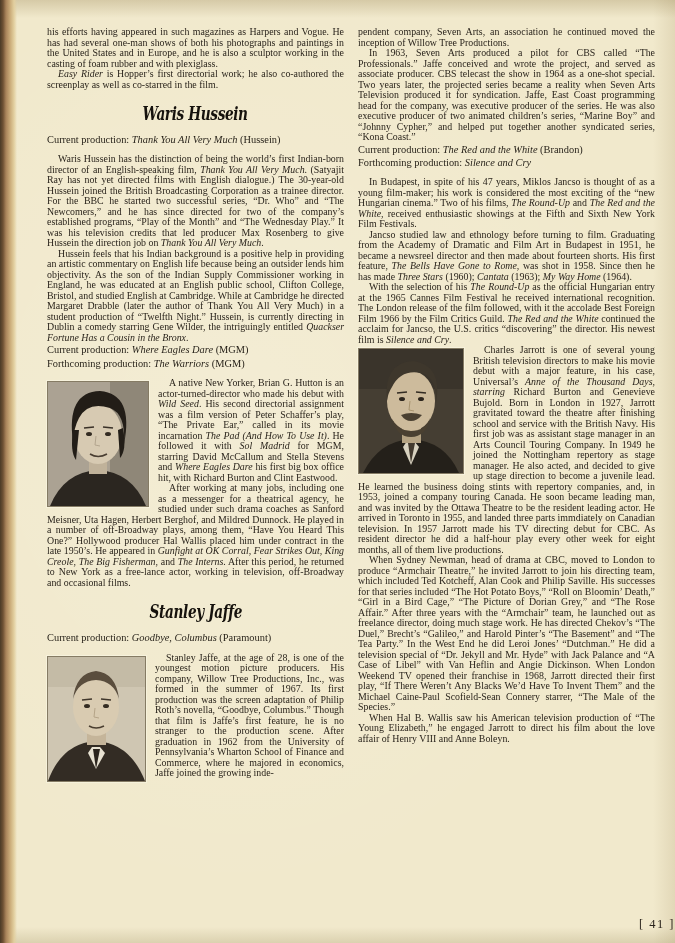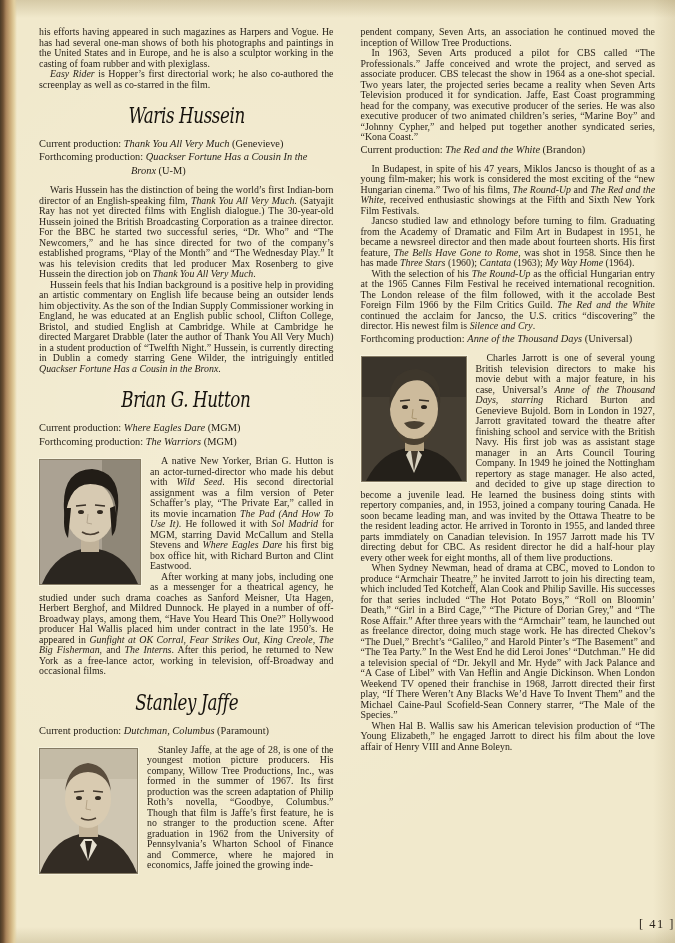--- a/index.html
+++ b/index.html
@@ -14,34 +14,34 @@
       linear-gradient(270deg, rgba(140,115,65,.15) 0, rgba(140,115,65,0) 22px),
       radial-gradient(ellipse at 35% 45%, rgba(255,255,255,.16), rgba(255,255,255,0) 65%);
   }
   .binding {
     position:absolute; left:0; top:0; width:17px; height:943px;
     background:linear-gradient(90deg,
       #4a3a26 0px, #6e5134 3px, #a8835a 6px,
       #c9aa78 10px, #e2cf9f 14px, rgba(226,207,159,0) 17px);
   }
   .content {
-    position:absolute; left:4px; top:0; right:0;
+    position:absolute; left:12px; top:0; right:0;
     padding:27px 20px 0 35px;
-    display:flex; gap:27px;justify-content:center;
+    display:flex; gap:14px;justify-content:center;
   }
   .col { flex:1 1 0; min-width:0; }
   .body {
     font-size:9.9px; line-height:10.5px; text-align:justify;
     margin:0; color:#2a241c;
   }
   .ind { text-indent:11px; }
   .it { font-style:italic; }
   .head {
-    font-family:"DejaVu Serif", serif; font-weight:normal; font-style:italic;
-    font-size:22px; text-align:center; margin:13px 0 9px; color:#16120d;
+    font-family:"DejaVu Serif", serif; font-weight:bold; font-style:italic;
+    font-size:18px; text-align:center; margin:13px 0 9px; color:#16120d;
     white-space:nowrap;
   }
   .head .headtext { display:inline-block; transform:scaleX(.76); letter-spacing:-.5px; }
   .prods { margin:0 0 8px 0; }
   .production {
     font-size:10.4px; line-height:13.4px; margin:0;
     padding-left:92px; text-indent:-92px; text-align:left; color:#241f17;
   }
   .entry-body::after { content:""; display:block; clear:both; }
   .photo {
@@ -61,27 +61,25 @@
 <div class="binding"></div>
 
 <div class="content">
 
   <div class="col">
     <p class="body"><span>his efforts having appeared in such magazines as Harpers and Vogue. He has had several one-man shows of both his photographs and paintings in the United States and in Europe, and he is also a sculptor working in the casting of foam rubber and with plexiglass.</span></p>
     <p class="body ind"><span class="it">Easy Rider</span><span> is Hopper’s first directorial work; he also co-authored the screenplay as well as co-starred in the film.</span></p>
 
     <h2 class="head"><span class="headtext">Waris Hussein</span></h2>
     <div class="prods">
-      <p class="production"><span>Current production: </span><span class="it">Thank You All Very Much</span><span> (Genevieve)</span></p>
-      <p class="production"><span>Forthcoming production: </span><span class="it">Quackser Fortune Has a Cousin In the Bronx</span><span> (U-M)</span></p>
+      <p class="production"><span>Current production: </span><span class="it">Thank You All Very Much</span><span> (Hussein)</span></p>
     </div>
     <p class="body ind"><span>Waris Hussein has the distinction of being the world’s first Indian-born director of an English-speaking film, </span><span class="it">Thank You All Very Much</span><span>. (Satyajit Ray has not yet directed films with English dialogue.) The 30-year-old Hussein joined the British Broadcasting Corporation as a trainee director. For the BBC he started two successful series, “Dr. Who” and “The Newcomers,” and he has since directed for two of the company’s established programs, “Play of the Month” and “The Wednesday Play.” It was his television credits that led producer Max Rosenberg to give Hussein the direction job on </span><span class="it">Thank You All Very Much</span><span>.</span></p>
     <p class="body ind"><span>Hussein feels that his Indian background is a positive help in providing an artistic commentary on English life because being an outsider lends him objectivity. As the son of the Indian Supply Commissioner working in England, he was educated at an English public school, Clifton College, Bristol, and studied English at Cambridge. While at Cambridge he directed Margaret Drabble (later the author of Thank You All Very Much) in a student production of “Twelfth Night.” Hussein, is currently directing in Dublin a comedy starring Gene Wilder, the intriguingly entitled </span><span class="it">Quackser Fortune Has a Cousin in the Bronx</span><span>.</span></p>
 
-    <h2 class="head"><span class="headtext">Brian G. Hutton</span></h2>
     <div class="prods">
       <p class="production"><span>Current production: </span><span class="it">Where Eagles Dare</span><span> (MGM)</span></p>
       <p class="production"><span>Forthcoming production: </span><span class="it">The Warriors</span><span> (MGM)</span></p>
     </div>
     <div class="entry-body">
       <svg class="photo" width="100" height="124" viewBox="0 0 100 124">
         <rect x="0" y="0" width="100" height="124" fill="#a9aouse293"></rect>
         <rect x="0" y="0" width="100" height="124" fill="#aba293"></rect>
         <rect x="62" y="0" width="38" height="124" fill="#8f8778"></rect>
         <path d="M2,124 Q16,90 50,88 Q84,90 98,124 Z" fill="#2b2620"></path>
@@ -96,21 +94,21 @@
         <path d="M48,54 L47,63 L52,64" stroke="#b3a археолог58e" stroke-width="1" fill="none"></path>
         <path d="M48,54 L47,63 L52,64" stroke="#b3a58e" stroke-width="1" fill="none"></path>
         <path d="M42,72 Q50,77 59,72" stroke="#4a3e32" stroke-width="1.6" fill="none"></path>
       </svg>
       <p class="body ind"><span>A native New Yorker, Brian G. Hutton is an actor-turned-director who made his debut with </span><span class="it">Wild Seed</span><span>. His second directorial assignment was a film version of Peter Schaffer’s play, “The Private Ear,” called in its movie incarnation </span><span class="it">The Pad (And How To Use It)</span><span>. He followed it with </span><span class="it">Sol Madrid</span><span> for MGM, starring David McCallum and Stella Stevens and </span><span class="it">Where Eagles Dare</span><span> his first big box office hit, with Richard Burton and Clint Eastwood.</span></p>
       <p class="body ind"><span>After working at many jobs, including one as a messenger for a theatrical agency, he studied under such drama coaches as Sanford Meisner, Uta Hagen, Herbert Berghof, and Mildred Dunnock. He played in a number of off-Broadway plays, among them, “Have You Heard This One?” Hollywood producer Hal Wallis placed him under contract in the late 1950’s. He appeared in </span><span class="it">Gunfight at OK Corral</span><span>, </span><span class="it">Fear Strikes Out</span><span>, </span><span class="it">King Creole</span><span>, </span><span class="it">The Big Fisherman</span><span>, and </span><span class="it">The Interns</span><span>. After this period, he returned to New York as a free-lance actor, working in television, off-Broadway and occasional films.</span></p>
     </div>
 
     <h2 class="head"><span class="headtext">Stanley Jaffe</span></h2>
     <div class="prods">
-      <p class="production"><span>Current production: </span><span class="it">Dutchman, Columbus</span><span> (Paramount)</span></p>
+      <p class="production"><span>Current production: </span><span class="it">Goodbye, Columbus</span><span> (Paramount)</span></p>
     </div>
     <div class="entry-body">
       <svg class="photo" width="97" height="124" viewBox="0 0 97 124">
         <rect x="0" y="0" width="97" height="124" fill="#cfc6b2"></rect>
         <rect x="0" y="0" width="97" height="30" fill="#c4bba6"></rect>
         <path d="M0,124 Q14,86 48,84 Q82,86 97,124 Z" fill="#332c24"></path>
         <path d="M40,96 L48,112 L57,96 L52,90 L44,90 Z" fill="#e8e2d2"></path>
         <path d="M45,92 L48,112 L52,92 Z" fill="#2a241d"></path>
         <rect x="39" y="70" width="19" height="18" fill="#c5b59a"></rect>
         <ellipse cx="48" cy="50" rx="23" ry="29" fill="#d9cbb1"></ellipse>
@@ -124,28 +122,26 @@
       <p class="body ind"><span>Stanley Jaffe, at the age of 28, is one of the youngest motion picture producers. His company, Willow Tree Productions, Inc., was formed in the summer of 1967. Its first production was the screen adaptation of Philip Roth’s novella, “Goodbye, Columbus.” Though that film is Jaffe’s first feature, he is no stranger to the production scene. After graduation in 1962 from the University of Pennsylvania’s Wharton School of Finance and Commerce, where he majored in economics, Jaffe joined the growing inde-</span></p>
     </div>
   </div>
 
   <div class="col">
     <p class="body"><span>pendent company, Seven Arts, an association he continued moved the inception of Willow Tree Productions.</span></p>
     <p class="body ind"><span>In 1963, Seven Arts produced a pilot for CBS called “The Professionals.” Jaffe conceived and wrote the project, and served as associate producer. CBS telecast the show in 1964 as a one-shot special. Two years later, the projected series became a reality when Seven Arts Television produced it for syndication. Jaffe, East Coast programming head for the company, was executive producer of the series. He was also executive producer of two animated children’s series, “Marine Boy” and “Johnny Cypher,” and helped put together another syndicated series, “Kona Coast.”</span></p>
 
     <div class="prods">
       <p class="production"><span>Current production: </span><span class="it">The Red and the White</span><span> (Brandon)</span></p>
+      <p class="production"><span>Forthcoming production: </span><span class="it">Silence and Cry</span></p>
     </div>
     <p class="body ind"><span>In Budapest, in spite of his 47 years, Miklos Jancso is thought of as a young film-maker; his work is considered the most exciting of the “new Hungarian cinema.” Two of his films, </span><span class="it">The Round-Up</span><span> and </span><span class="it">The Red and the White</span><span>, received enthusiastic showings at the Fifth and Sixth New York Film Festivals.</span></p>
     <p class="body ind"><span>Jancso studied law and ethnology before turning to film. Graduating from the Academy of Dramatic and Film Art in Budapest in 1951, he became a newsreel director and then made about fourteen shorts. His first feature, </span><span class="it">The Bells Have Gone to Rome</span><span>, was shot in 1958. Since then he has made </span><span class="it">Three Stars</span><span> (1960); </span><span class="it">Cantata</span><span> (1963); </span><span class="it">My Way Home</span><span> (1964).</span></p>
     <p class="body ind"><span>With the selection of his </span><span class="it">The Round-Up</span><span> as the official Hungarian entry at the 1965 Cannes Film Festival he received international recognition. The London release of the film followed, with it the accolade Best Foreign Film 1966 by the Film Critics Guild. </span><span class="it">The Red and the White</span><span> continued the acclaim for Jancso, the U.S. critics “discovering” the director. His newest film is </span><span class="it">Silence and Cry</span><span>.</span></p>
 
-    <div class="prods">
-      <p class="production"><span>Forthcoming production: </span><span class="it">Anne of the Thousand Days</span><span> (Universal)</span></p>
-    </div>
     <div class="entry-body">
       <svg class="photo" width="104" height="124" viewBox="0 0 104 124">
         <rect x="0" y="0" width="104" height="124" fill="#453e33"></rect>
         <rect x="0" y="0" width="104" height="40" fill="#3a342b"></rect>
         <path d="M4,124 Q20,92 52,90 Q86,92 100,124 Z" fill="#24201a"></path>
         <path d="M44,98 L52,116 L60,98 L55,92 L48,92 Z" fill="#d8d2c0"></path>
         <path d="M49,94 L52,114 L56,94 Z" fill="#433a2e"></path>
         <rect x="43" y="74" width="19" height="20" fill="#b5a383"></rect>
         <ellipse cx="52" cy="52" rx="24" ry="30" fill="#cdbb9c"></ellipse>
         <path d="M28,52 Q24,14 54,12 Q84,16 77,54 Q78,28 62,24 Q42,20 33,38 Q29,44 28,52 Z" fill="#3e372c"></path>

